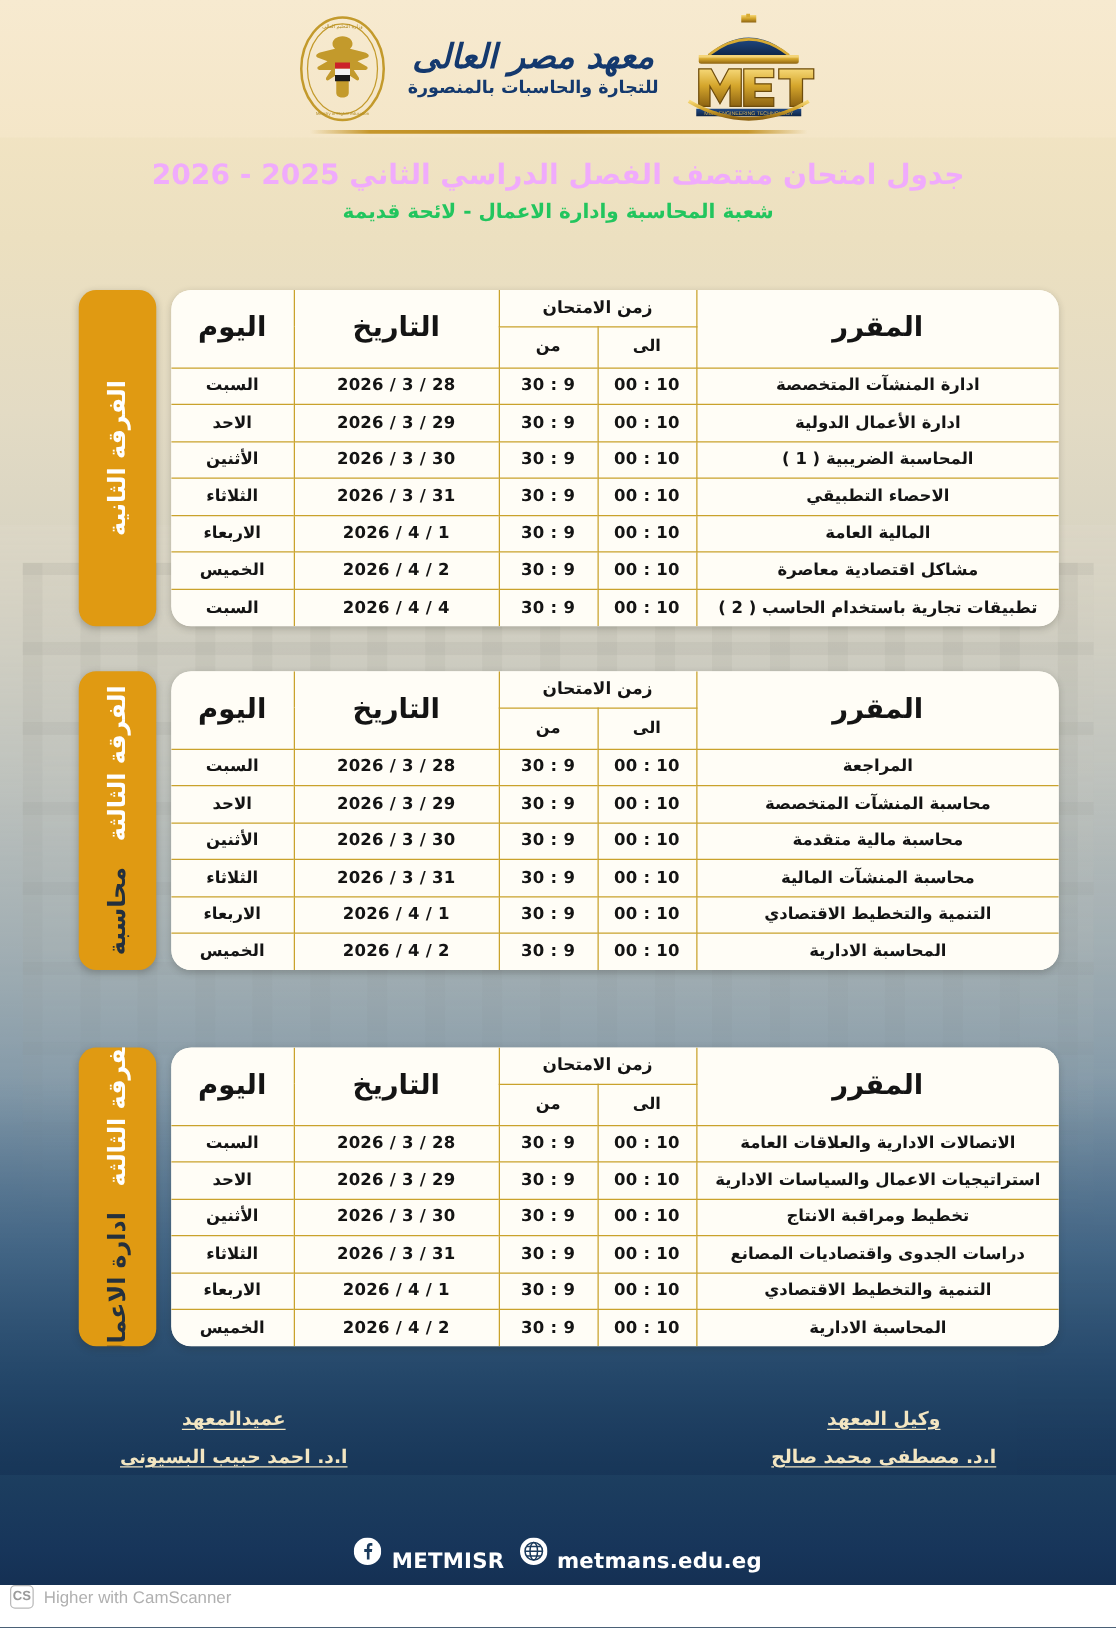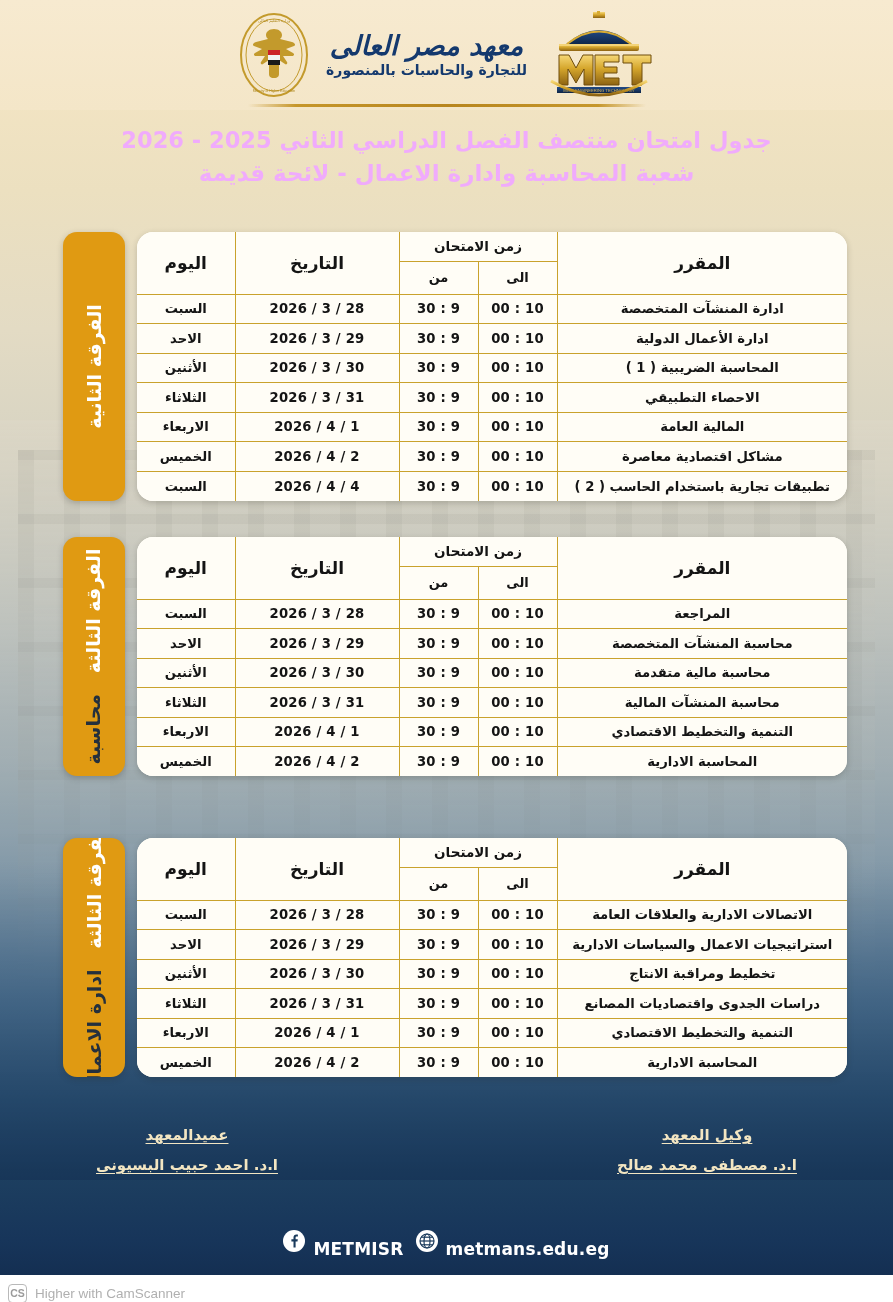--- a/index.html
+++ b/index.html
@@ -155,23 +155,23 @@
   }
   .doc-title {
     font-size: 22.5px;
     font-weight: 700;
     color: #f0abfc;
     letter-spacing: 0;
     line-height: 1.25;
   }
   .doc-subtitle {
     margin-top: 5px;
-    font-size: 23px;
-    font-weight: 700;
-    color: #f0abfc;
+    font-size: 16px;
+    font-weight: 700;
+    color: #22c55e;
     line-height: 1.25;
   }
 
   
   .section {
     position: absolute;
     display: flex;
     flex-direction: row;
     align-items: stretch;
     gap: 12px;
@@ -209,21 +209,21 @@
   table.sched tbody tr:last-child > *  { border-bottom: 0; }
 
   .col-day    { width: 98px; }
   .col-date   { width: 164px; }
   .col-from   { width: 79px; }
   .col-to     { width: 79px; }
   .col-course { width: auto; }
 
   th.h-main {
     height: 62px;
-    font-size: 17px;
+    font-size: 22px;
   }
   th.h-group {
     height: 29px;
     font-size: 13.5px;
     font-weight: 700;
   }
   th.h-sub {
     height: 33px;
     font-size: 13px;
     font-weight: 700;
@@ -317,21 +317,21 @@
     font-weight: 700;
     letter-spacing: .2px;
     margin-top: 17px;
   }
   .badge-icon { flex: none; display: block; }
 
   
   .camscanner {
     position: absolute;
     left: 0; right: 0;
-    bottom: 0;
+    bottom: 16px;
     height: 18px;
     background: #ffffff;
     display: flex;
     align-items: center;
     gap: 8px;
     padding-left: 8px;
     direction: ltr;
   }
   .cs-badge {
     width: 19px; height: 19px;

